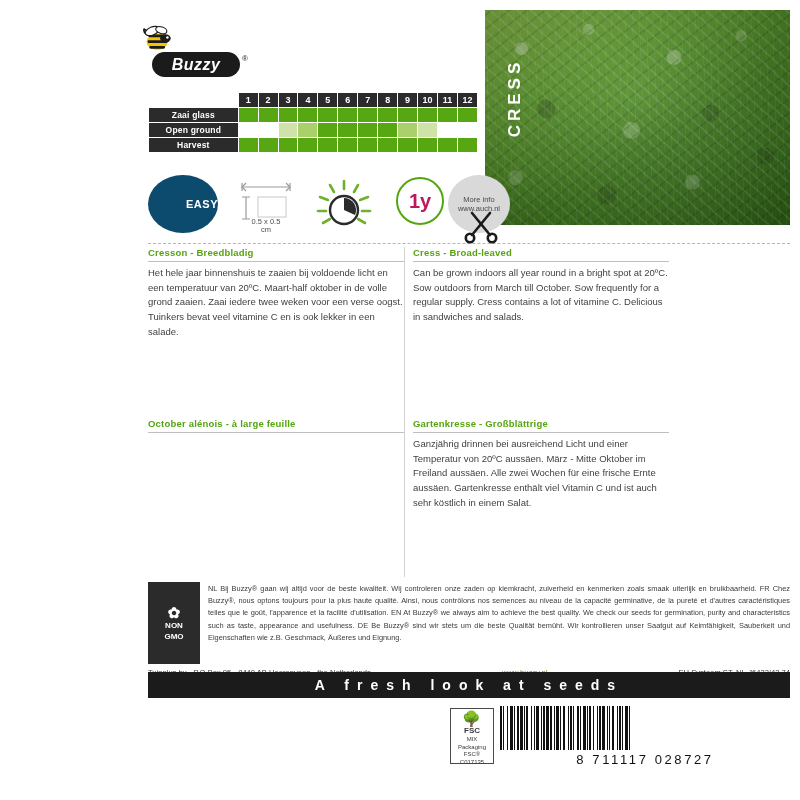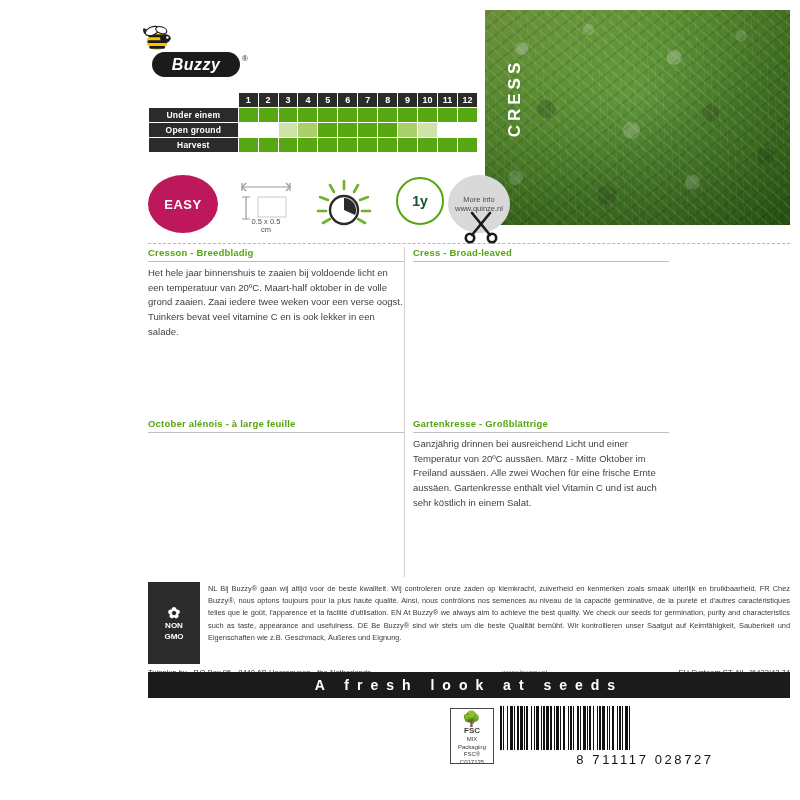--- a/index.html
+++ b/index.html
@@ -109,37 +109,37 @@
   .c-off { background: #ffffff; }
   .c-light { background: #cfe3a8; }
   .c-mid { background: #a9d06a; }
   .c-dark { background: #57a713; }
 
   
   .icon-row { position: absolute; left: 148px; top: 175px; height: 62px; }
   .easy-badge {
     position: absolute; left: 0; top: 0;
     width: 70px; height: 58px;
-    background: #be185d;
+    background: #0c4a6e;
     border-radius: 50%;
-    color: #fff; font-size: 13px; font-weight: 700;
-    display: flex; align-items: center; justify-content: center;
+    color: #fff; font-size: 11px; font-weight: 700;
+    display: flex; align-items: center; justify-content: flex-end;
     letter-spacing: .5px;
   }
   .icon-cell { position: absolute; top: 2px; width: 72px; height: 56px; }
   .icon-cell .lbl {
     position: absolute; bottom: -2px; left: 0; width: 100%;
     text-align: center; font-size: 7.5px; color: #4f4f4f; line-height: 1.15;
   }
   .spacing-icon { position: absolute; left: 8px; top: 2px; }
   .sun-icon { position: absolute; left: 6px; top: 0px; }
   .year-badge {
     width: 48px; height: 48px; border-radius: 50%;
-    border: 2.5px solid #55a50f; color: #14532d;
-    font-size: 14px; font-weight: 700;
+    border: 2.5px solid #55a50f; color: #be185d;
+    font-size: 20px; font-weight: 700;
     display: flex; align-items: center; justify-content: center;
     margin-left: 10px;
   }
   .moreinfo {
     position: absolute; left: 300px; top: 0px;
     width: 62px; height: 58px; border-radius: 50%;
     background: #d9d9d9;
     color: #4a4a4a; font-size: 7.5px; text-align: left;
     display: flex; flex-direction: column; align-items: center; justify-content: center;
     line-height: 1.25;
@@ -255,21 +255,21 @@
     <td class="cell">5</td>
     <td class="cell">6</td>
     <td class="cell">7</td>
     <td class="cell">8</td>
     <td class="cell">9</td>
     <td class="cell">10</td>
     <td class="cell">11</td>
     <td class="cell">12</td>
   </tr>
   <tr>
-    <td class="row-label">Under einem</td>
+    <td class="row-label">Zaai glass</td>
     <td class="cell c-dark"></td>
     <td class="cell c-dark"></td>
     <td class="cell c-dark"></td>
     <td class="cell c-dark"></td>
     <td class="cell c-dark"></td>
     <td class="cell c-dark"></td>
     <td class="cell c-dark"></td>
     <td class="cell c-dark"></td>
     <td class="cell c-dark"></td>
     <td class="cell c-dark"></td>
@@ -348,21 +348,21 @@
   </div>
 
   <div class="icon-cell" style="left:238px;">
     <div class="year-badge">
       <span>1y</span>
     </div>
   </div>
 
   <div class="moreinfo">
     <span>More info</span>
-    <span>www.quinze.nl</span>
+    <span>www.auch.nl</span>
   </div>
 </div>
 
 <div class="cutline"></div>
 <svg class="scissors" width="40" height="40" viewBox="0 0 40 40">
   <g stroke="#1b1b1b" stroke-width="2.6" fill="none" stroke-linecap="round">
     <path d="M10 8 L28 30"></path>
     <path d="M28 8 L10 30"></path>
     <circle cx="8" cy="33" r="4.2"></circle>
     <circle cx="30" cy="33" r="4.2"></circle>
@@ -374,20 +374,21 @@
 
 <div class="quad" id="q1">
   <div class="quad-title">Cresson - Breedbladig</div>
   <div class="quad-rule"></div>
   <div class="quad-body">Het hele jaar binnenshuis te zaaien bij voldoende licht en een temperatuur van 20ºC. Maart-half oktober in de volle grond zaaien. Zaai iedere twee weken voor een verse oogst. Tuinkers bevat veel vitamine C en is ook lekker in een salade.</div>
 </div>
 
 <div class="quad" id="q2">
   <div class="quad-title">Cress - Broad-leaved</div>
   <div class="quad-rule"></div>
+  <div class="quad-body">Can be grown indoors all year round in a bright spot at 20ºC. Sow outdoors from March till October. Sow frequently for a regular supply. Cress contains a lot of vitamine C. Delicious in sandwiches and salads.</div>
 </div>
 
 <div class="quad" id="q3">
   <div class="quad-title">October alénois - à large feuille</div>
   <div class="quad-rule"></div>
 </div>
 
 <div class="quad" id="q4">
   <div class="quad-title">Gartenkresse - Großblättrige</div>
   <div class="quad-rule"></div>

